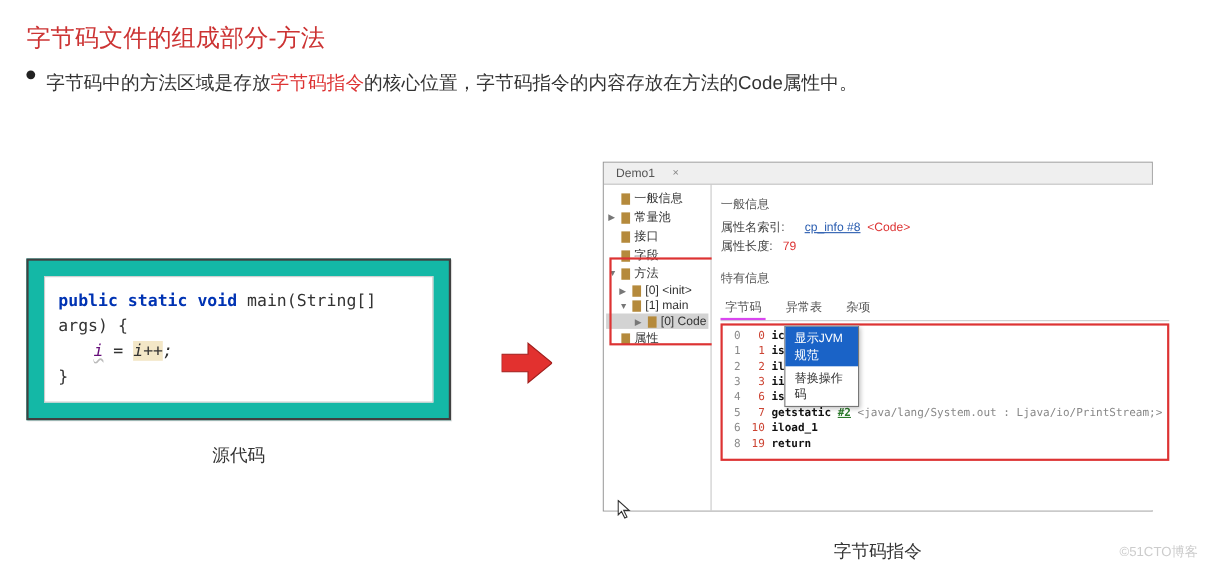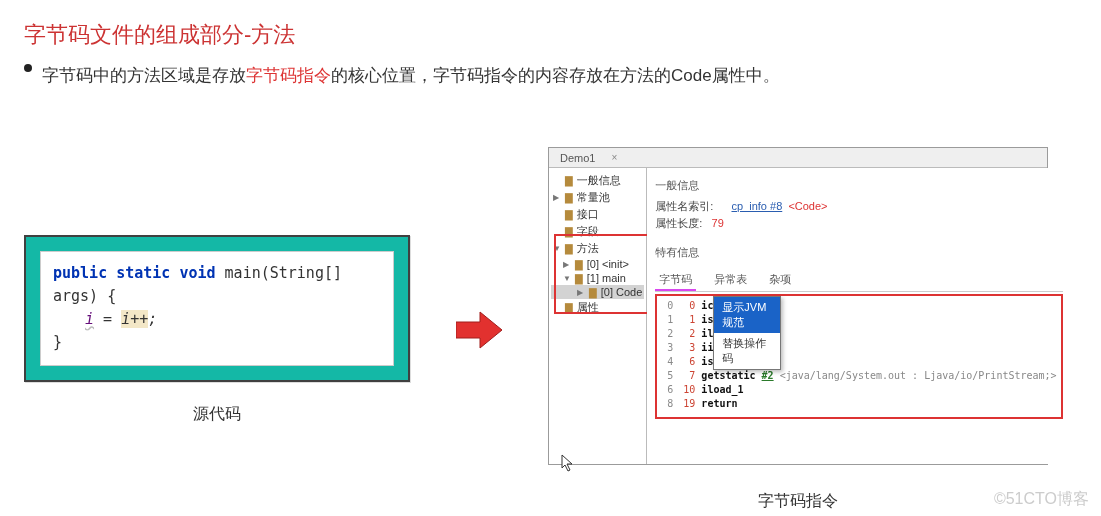--- a/index.html
+++ b/index.html
@@ -156,21 +156,21 @@
     z-index: 5;
   }
   .ctx-item { padding: 3px 8px; }
   .ctx-sel { background: #1a63c7; color: #fff; }
   .caption-right {
     text-align: center; font-size: 16px; margin-top: 26px;
   }
   .watermark {
     position: absolute;
     right: 12px; bottom: 6px;
-    font-size: 16px;
+    font-size: 12px;
     color: #ccc;
     margin-top: 44px;
   }
   .cursor-ptr {
     position: absolute;
     left: 561px; top: 454px;
     width: 14px; height: 18px;
     pointer-events: none;
   }
 </style>

